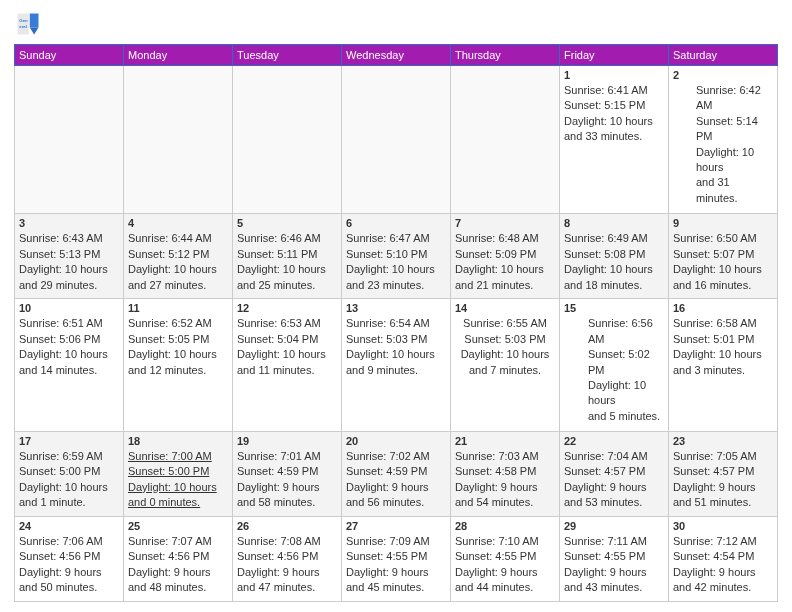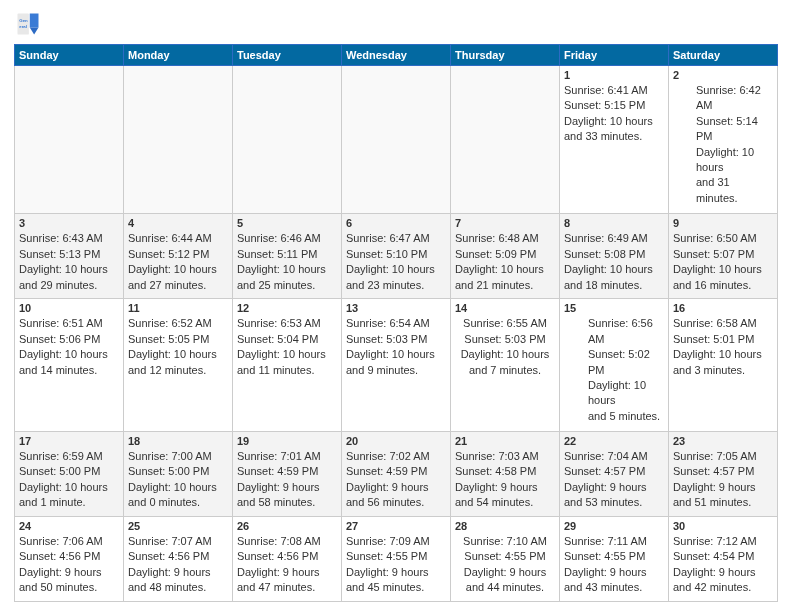--- a/index.html
+++ b/index.html
@@ -54,24 +54,24 @@
       color: #555;
     }
     .calendar {
       flex: 1;
       border: 1px solid #ccc;
       border-collapse: collapse;
       width: 100%;
       table-layout: fixed;
     }
     .calendar th {
-      background-color: #0369a1;
+      background-color: #a21caf;
       color: #fff;
       font-size: 11px;
-      font-weight: bold;
+      font-weight: normal;
       padding: 4px 4px;
       border: 1px solid #2d6bc4;
       text-align: left;
     }
     .calendar td {
       border: 1px solid #ccc;
       vertical-align: top;
       padding: 3px 4px;
       font-size: 9.5px;
       color: #333;
@@ -260,21 +260,21 @@
         <tr>
           <td class="alt-row">
             <span class="day-num">17</span>
             <div class="day-info" style="white-space: pre-line;">Sunrise: 6:59 AM
 Sunset: 5:00 PM
 Daylight: 10 hours
 and 1 minute.</div>
           </td>
           <td class="alt-row">
             <span class="day-num">18</span>
-            <div class="day-info" style="white-space: pre-line;">Sunrise: 7:00 AM
+            <div class="day-info" style="white-space: pre-line; text-decoration: underline;">Sunrise: 7:00 AM
 Sunset: 5:00 PM
 Daylight: 10 hours
 and 0 minutes.</div>
           </td>
           <td class="alt-row">
             <span class="day-num">19</span>
             <div class="day-info" style="white-space: pre-line;">Sunrise: 7:01 AM
 Sunset: 4:59 PM
 Daylight: 9 hours
 and 58 minutes.</div>
@@ -332,21 +332,21 @@
           </td>
           <td>
             <span class="day-num">27</span>
             <div class="day-info" style="white-space: pre-line;">Sunrise: 7:09 AM
 Sunset: 4:55 PM
 Daylight: 9 hours
 and 45 minutes.</div>
           </td>
           <td>
             <span class="day-num">28</span>
-            <div class="day-info" style="white-space: pre-line; text-align: center;">Sunrise: 7:10 AM
+            <div class="day-info" style="white-space: pre-line;">Sunrise: 7:10 AM
 Sunset: 4:55 PM
 Daylight: 9 hours
 and 44 minutes.</div>
           </td>
           <td>
             <span class="day-num">29</span>
             <div class="day-info" style="white-space: pre-line;">Sunrise: 7:11 AM
 Sunset: 4:55 PM
 Daylight: 9 hours
 and 43 minutes.</div>

